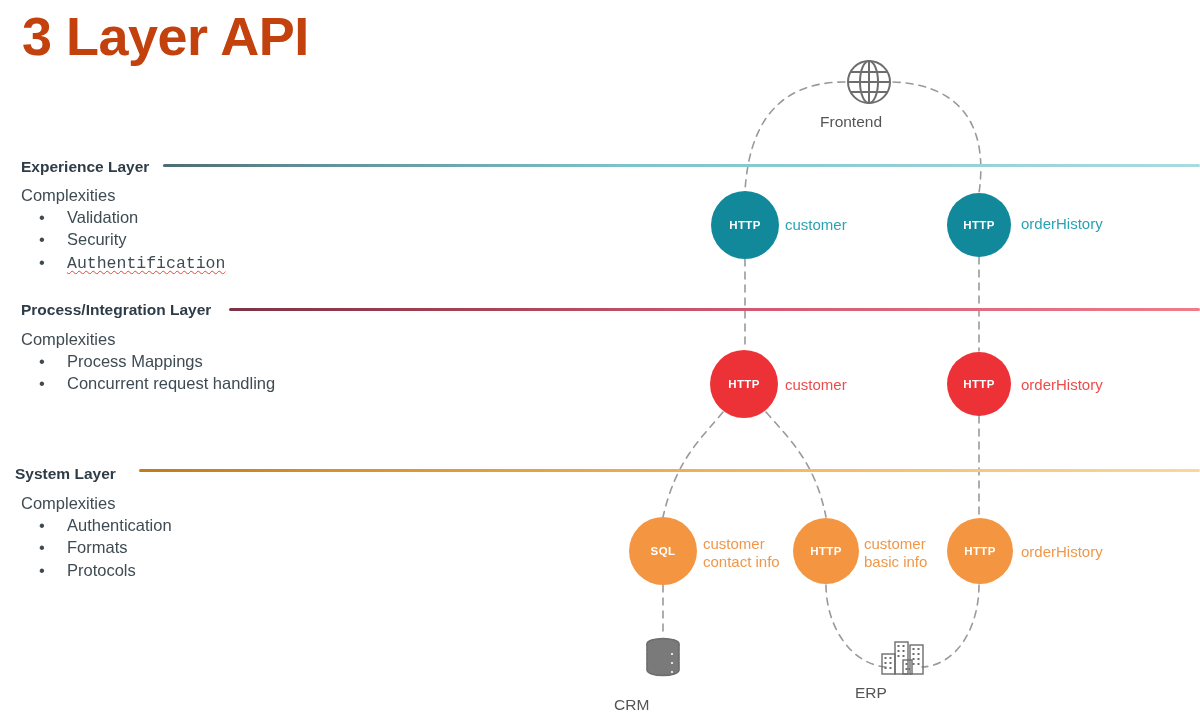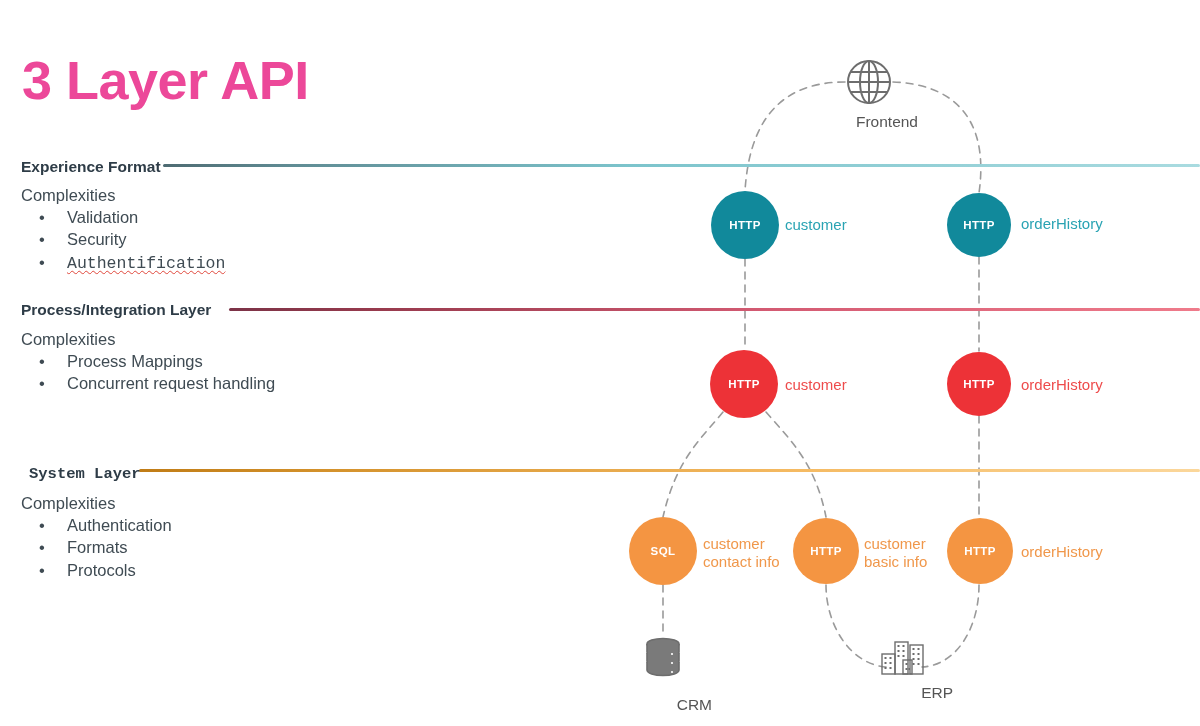--- a/index.html
+++ b/index.html
@@ -7,22 +7,22 @@
     width:1200px;height:726px;background:#ffffff;
     font-family:"Liberation Sans", sans-serif;
     color:#3f3f3f;overflow:hidden;position:relative;
   }
   #canvas{position:absolute;left:0;top:0;width:1200px;height:726px;}
   .abs{position:absolute;}
 
   
   #title{
     left:22px;top:8px;
-    font-size:54px;font-weight:bold;color:#ec4899;
-    letter-spacing:-0.5px;line-height:1.05;margin-top:44px;
+    font-size:54px;font-weight:bold;color:#c2410c;
+    letter-spacing:-0.5px;line-height:1.05;
   }
 
   
   .layer-name{
     font-size:15.5px;font-weight:bold;color:#2e3c47;
     white-space:nowrap;
   }
   .layer-rule{
     height:3px;border-radius:2px;
   }
@@ -56,21 +56,21 @@
 
   .node-label{
     font-size:15px;line-height:18px;white-space:nowrap;
   }
   .lbl-teal{color:#29a3b3;}
   .lbl-red{color:#ee4b4b;}
   .lbl-orange{color:#f0974a;}
 
   
   .sys-caption{
-    font-size:15.5px;color:#555555;text-align:right;white-space:nowrap;
+    font-size:15.5px;color:#555555;text-align:left;white-space:nowrap;
   }
   .sys-icon{display:block;}
 </style>
 </head>
 <body>
 
 <div id="canvas">
 
   <div class="abs" id="title">3 Layer API</div>
 
@@ -99,40 +99,40 @@
     </g>
   </svg>
 
   <div class="abs layer-rule" style="left:163px;top:164px;width:1037px;
               background:linear-gradient(to right,#4e6b72 0%,#5f8b93 12%,#7cc4cc 45%,#a9dbe0 100%);"></div>
   <div class="abs layer-rule" style="left:229px;top:308px;width:971px;
               background:linear-gradient(to right,#7c3347 0%,#973a4d 15%,#d35a72 55%,#ef7b8b 100%);"></div>
   <div class="abs layer-rule" style="left:139px;top:469px;width:1061px;
               background:linear-gradient(to right,#c07c16 0%,#d4922c 18%,#f5ba62 62%,#fbd79b 100%);"></div>
 
-  <div class="abs layer-name" style="left:21px;top:158px;">Experience Format</div>
+  <div class="abs layer-name" style="left:21px;top:158px;">Experience Layer</div>
   <div class="abs" style="left:21px;top:186px;">
     <div class="complex-title">Complexities</div>
     <ul class="bullets">
       <li><span class="dot">•</span><span>Validation</span></li>
       <li><span class="dot">•</span><span>Security</span></li>
       <li><span class="dot">•</span><span class="misspelled">Authentification</span></li>
     </ul>
   </div>
 
   <div class="abs layer-name" style="left:21px;top:301px;">Process/Integration Layer</div>
   <div class="abs" style="left:21px;top:330px;">
     <div class="complex-title">Complexities</div>
     <ul class="bullets">
       <li><span class="dot">•</span><span>Process Mappings</span></li>
       <li><span class="dot">•</span><span>Concurrent request handling</span></li>
     </ul>
   </div>
 
-  <div class="abs layer-name" style="left:29px;top:465px;font-family:Liberation Mono, monospace;">System Layer</div>
+  <div class="abs layer-name" style="left:15px;top:465px;">System Layer</div>
   <div class="abs" style="left:21px;top:494px;">
     <div class="complex-title">Complexities</div>
     <ul class="bullets">
       <li><span class="dot">•</span><span>Authentication</span></li>
       <li><span class="dot">•</span><span>Formats</span></li>
       <li><span class="dot">•</span><span>Protocols</span></li>
     </ul>
   </div>
 
   <div class="abs" style="left:820px;top:57px;width:98px;">

